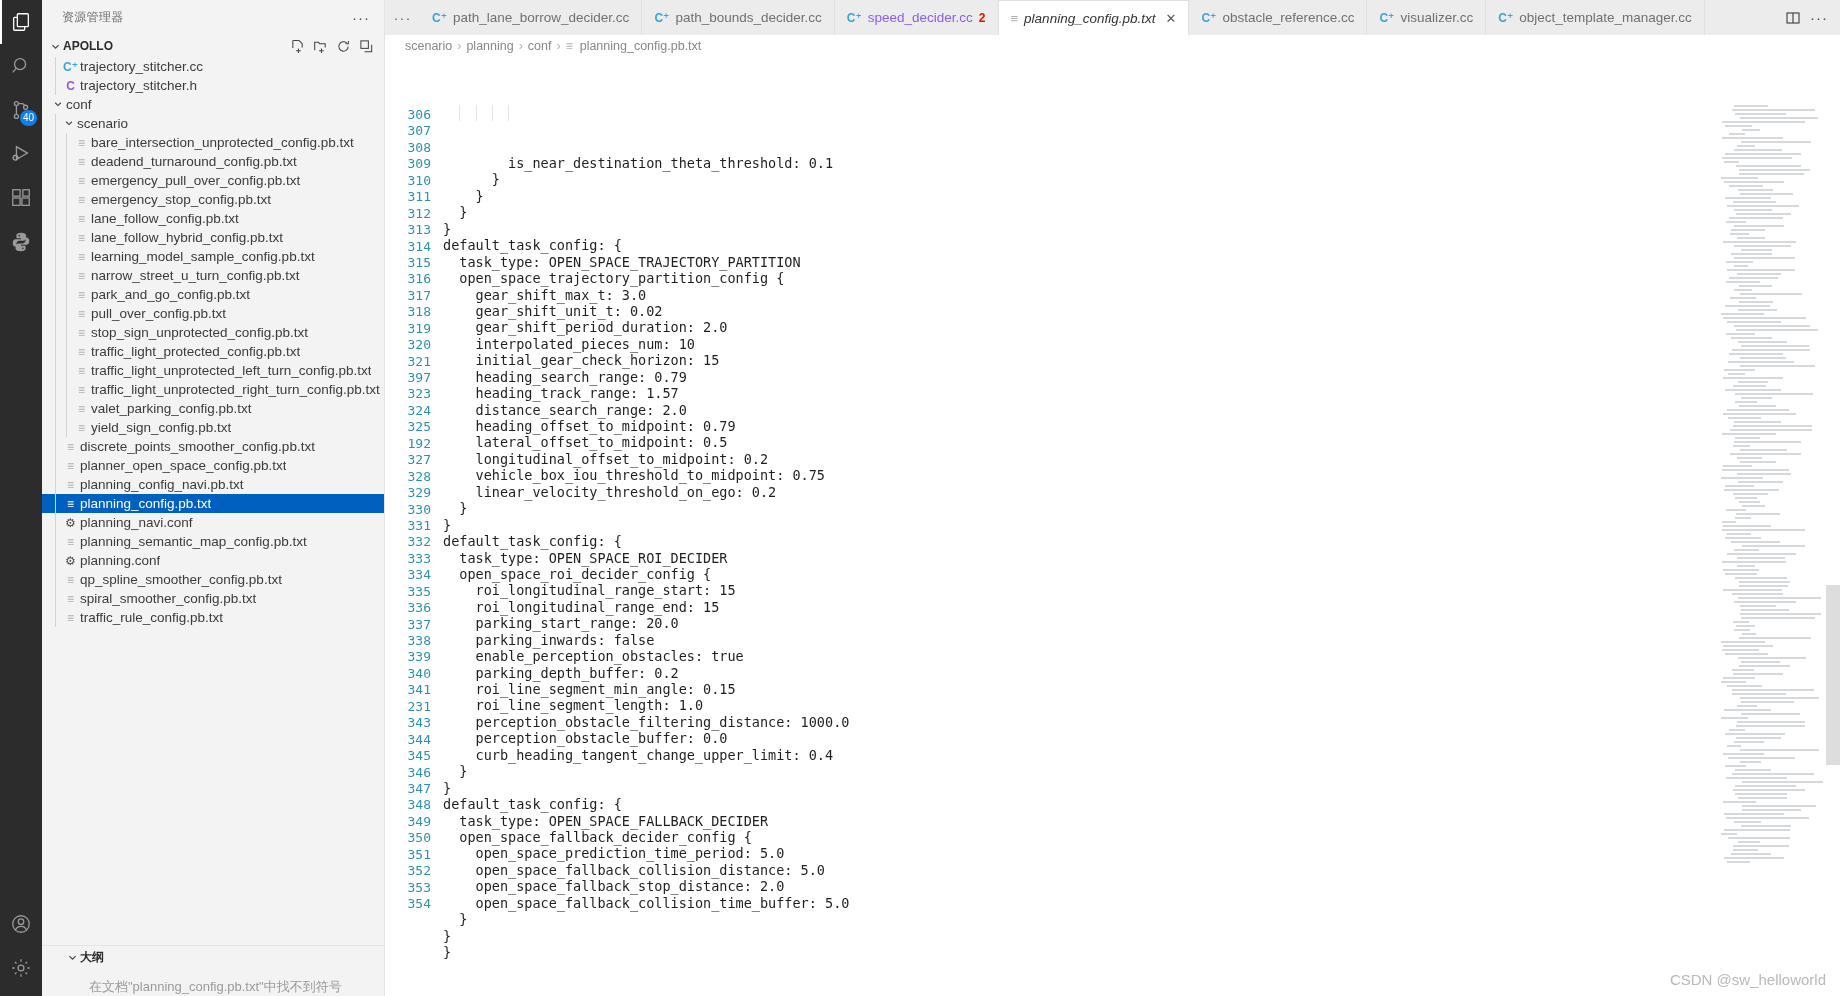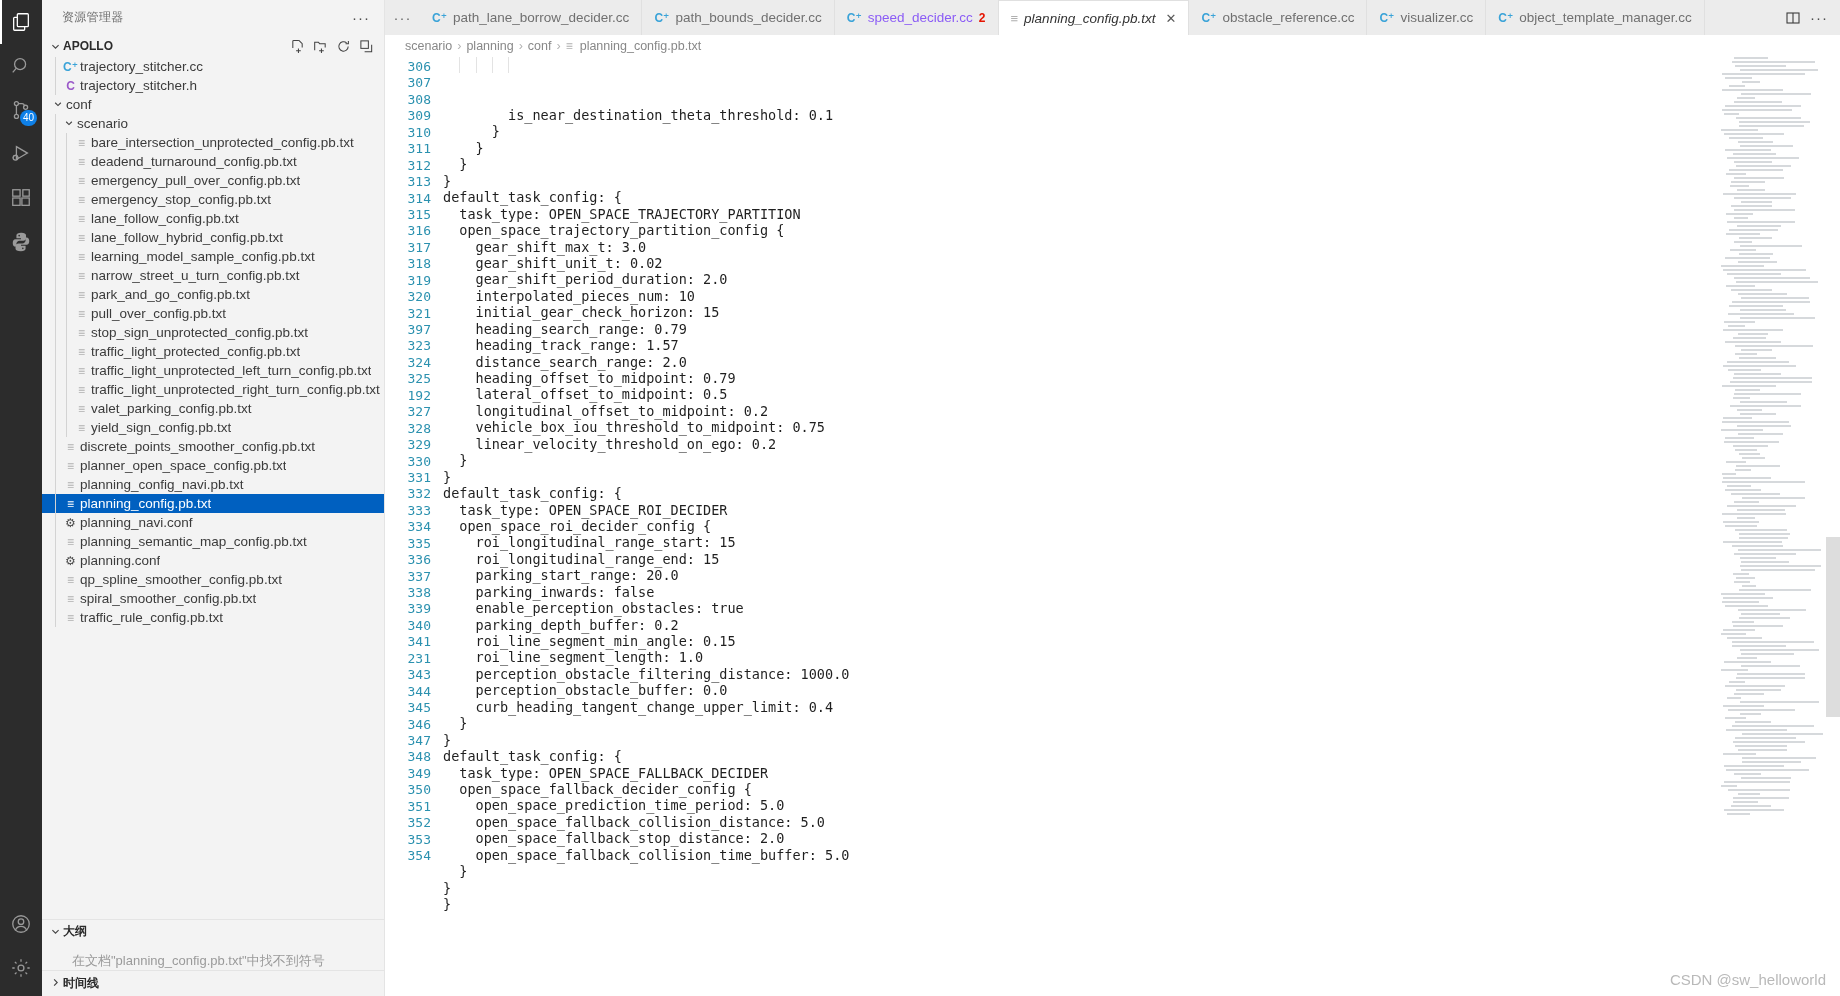--- a/index.html
+++ b/index.html
@@ -83,21 +83,21 @@
   .row .lbl { overflow: hidden; text-overflow: clip; }
 
   
   .g-txt { color: #b0b0b0; font-size: 12px; line-height: 1; }
   .row.selected .g-txt { color: #ffffff; }
   .g-cc { color: #3aa3d8; font-size: 12px; font-weight: bold; }
   .g-h  { color: #9b59c9; font-size: 12px; font-weight: bold; }
   .g-conf { color: #4a4a4a; font-size: 12px; }
   .caret-sm { color: #424242; font-size: 10px; width: 16px; flex: 0 0 16px; text-align: center; }
 
-  .outline-pane { flex: 0 0 auto; border-top: 1px solid #e4e4e4; }
+  .outline-pane { flex: 0 0 auto; border-top: 1px solid #e4e4e4; padding-left: 17px; }
   .outline-msg { padding: 10px 0 0 30px; font-size: 13px; color: #9a9a9a; }
   .timeline-pane {
     height: 26px; flex: 0 0 26px; border-top: 1px solid #e4e4e4;
     display: flex; align-items: center; padding-left: 5px;
     font-size: 12px; font-weight: bold; color: #2b2b2b;
   }
 
   
   .editor { flex: 1 1 auto; display: flex; flex-direction: column; min-width: 0; background: #ffffff; }
   .tabsbar {
@@ -124,21 +124,21 @@
   .tabs-actions { margin-left: auto; display: flex; align-items: center; gap: 4px; padding: 0 10px; }
   .tabs-actions .ta { width: 22px; height: 22px; display: flex; align-items: center; justify-content: center; cursor: pointer; color: #4d4d4d; }
 
   .breadcrumbs {
     height: 22px; flex: 0 0 22px; background: #ffffff; display: flex; align-items: center;
     padding-left: 20px; font-size: 12.5px; color: #888888; gap: 5px;
   }
   .breadcrumbs .sep { color: #b1b1b1; }
   .breadcrumbs .crumb { cursor: pointer; }
 
-  .code-area { flex: 1 1 auto; display: flex; min-height: 0; position: relative; overflow: hidden; background: #ffffff; }
+  .code-area { flex: 1 1 auto; display: flex; min-height: 0; position: relative; overflow: hidden; background: #ffffff; margin-top: 48px; }
   .gutter {
     flex: 0 0 58px; text-align: right; padding-right: 12px;
     font-family: "DejaVu Sans Mono", "Liberation Mono", monospace;
     font-size: 13px; color: #2b91af; user-select: none; padding-top: 2px;
   }
   .gutter div { height: 16.45px; line-height: 16.45px; }
   .codelines {
     flex: 1 1 auto; position: relative; padding-top: 2px;
     font-family: "DejaVu Sans Mono", "Liberation Mono", monospace;
     font-size: 13.5px; color: #1f1f1f; white-space: pre; overflow: hidden;
@@ -585,28 +585,20 @@
           <span class="caret">
             <svg width="11" height="11" viewBox="0 0 16 16" fill="none" stroke="#424242" stroke-width="1.6">
                 <path d="M3.5 6l4.5 4.5L12.5 6"></path>
               </svg>
           </span>
           <span class="htitle">大纲</span>
         </div>
         <div class="outline-msg">在文档"planning_config.pb.txt"中找不到符号</div>
       </div>
 
-      <div class="timeline-pane">
-        <span class="caret-sm">
-          <svg width="11" height="11" viewBox="0 0 16 16" fill="none" stroke="#424242" stroke-width="1.6">
-              <path d="M6 3.5L10.5 8 6 12.5"></path>
-            </svg>
-        </span>
-        <span>时间线</span>
-      </div>
     </div>
 
     <div class="editor">
       <div class="tabsbar">
         <div class="leading-dots">···</div>
         <div id="tabs-container" style="display:flex;align-items:stretch;">
             <div class="tab">
               <span class="tico g-cc">C⁺</span>
               <span class="tname">path_lane_borrow_decider.cc</span>
             </div>

